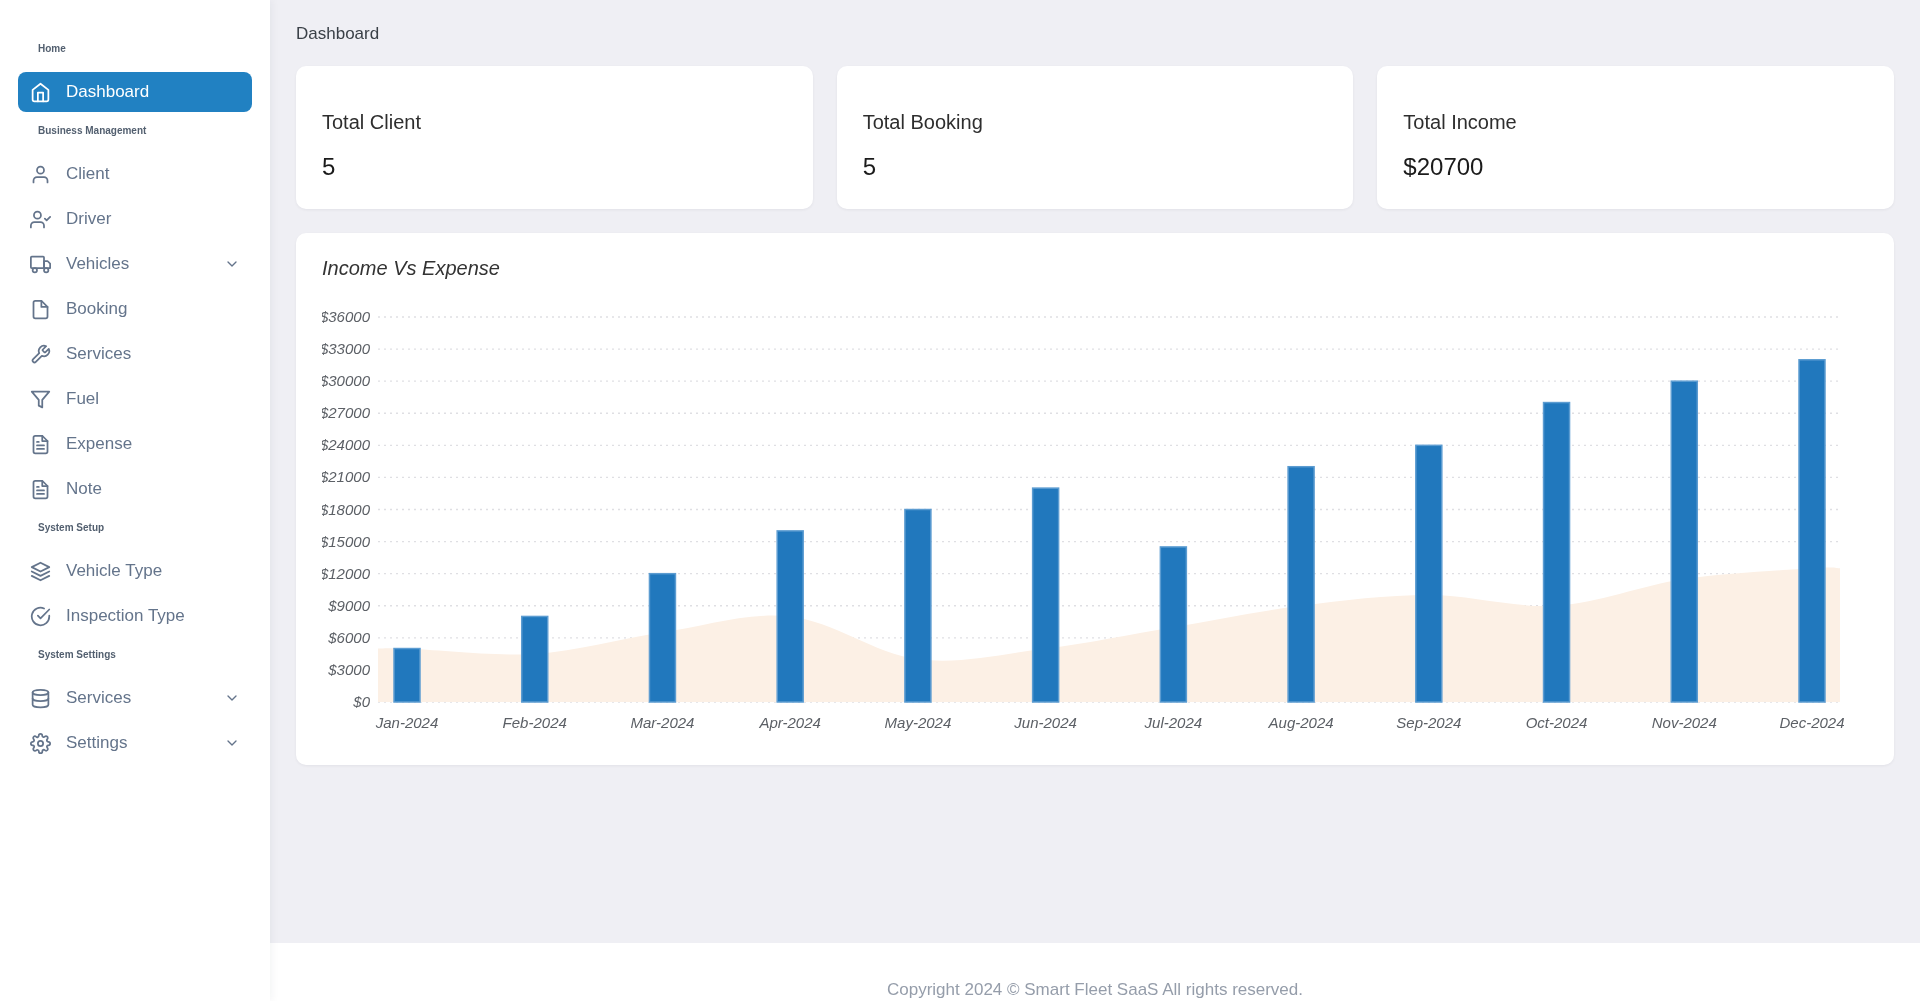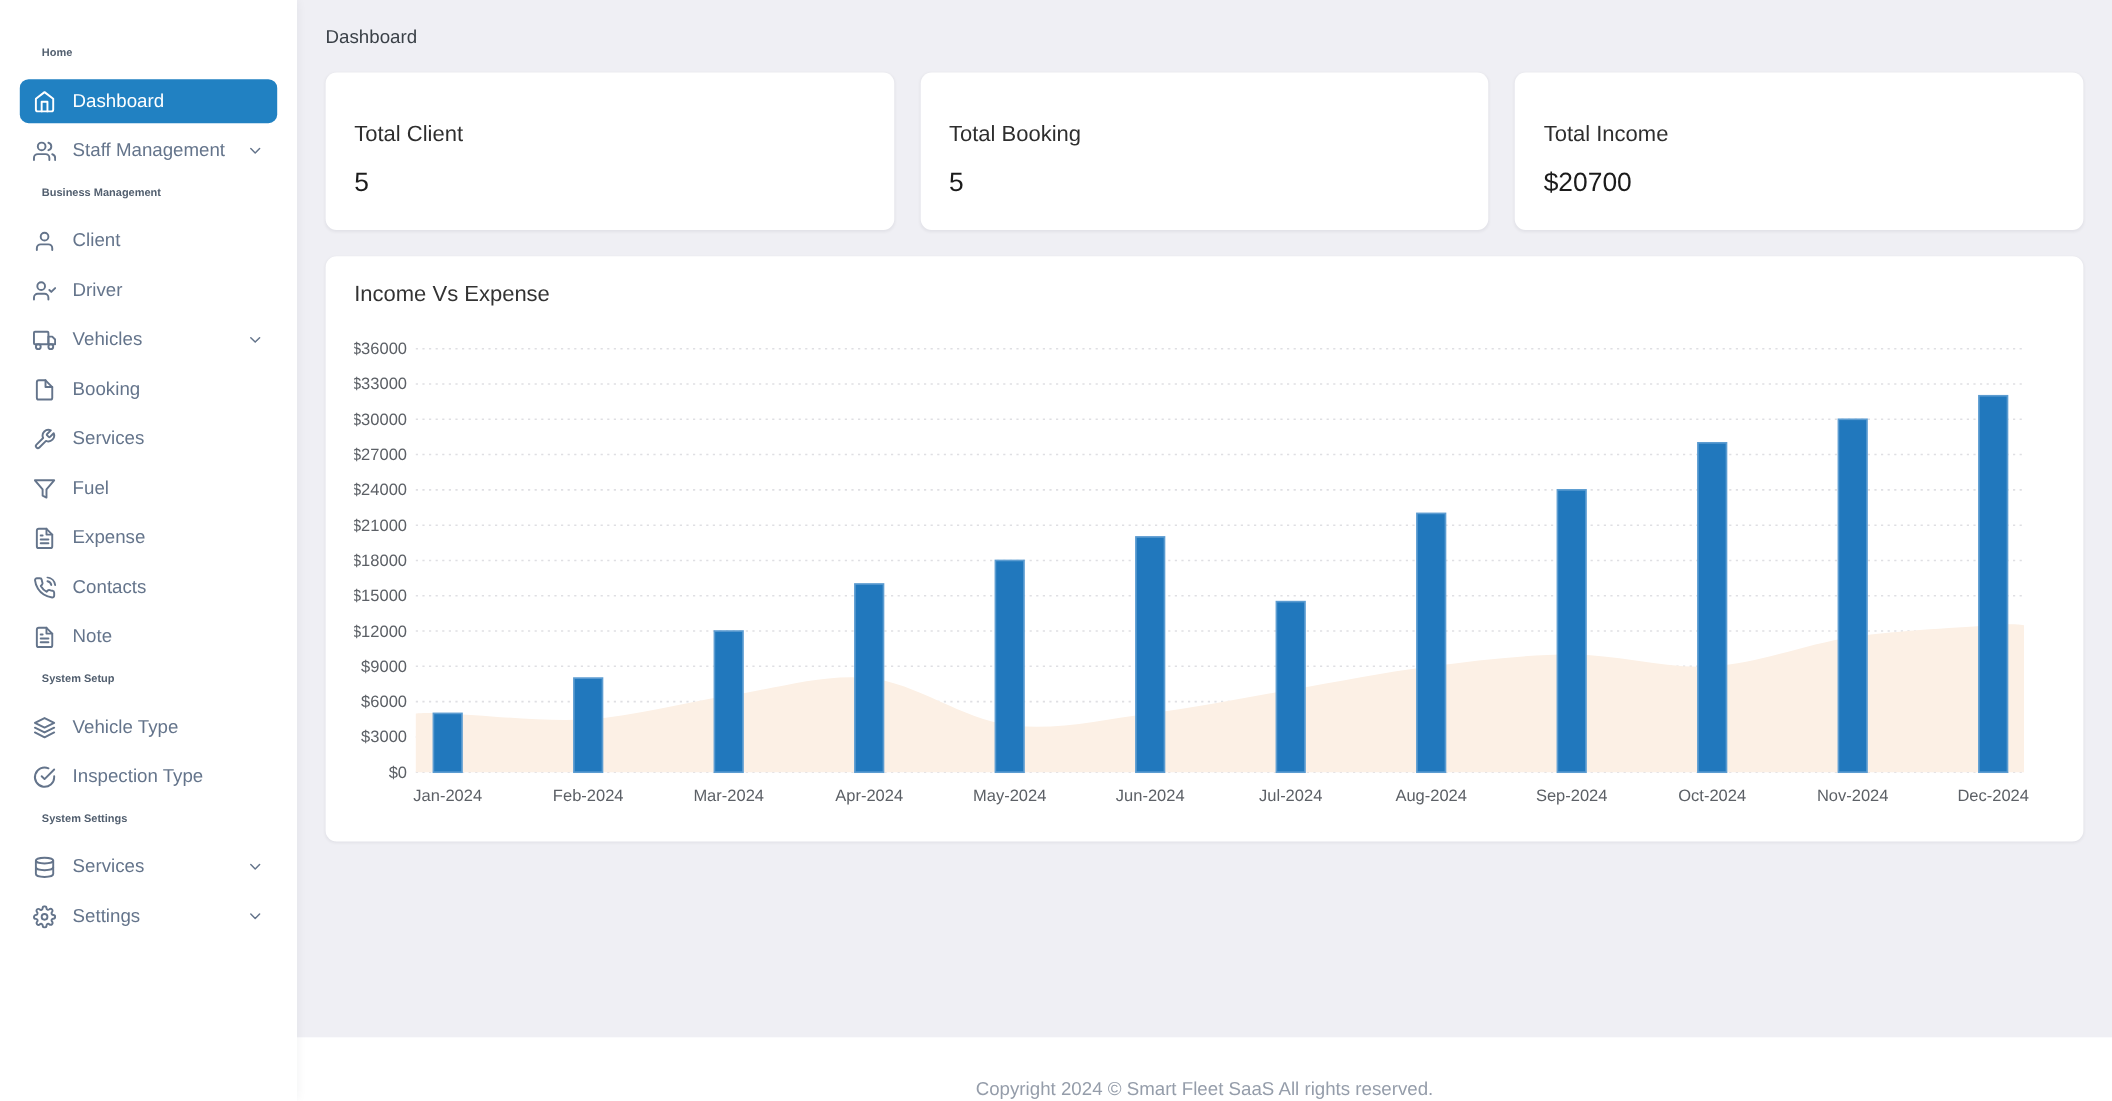--- a/index.html
+++ b/index.html
@@ -38,21 +38,21 @@
   .stat-card {
     flex: 1; height: 143px; background: #ffffff; border-radius: 10px;
     box-shadow: 0 1px 3px rgba(15,23,42,0.06);
     padding: 45px 26px;
   }
   .stat-label { font-size: 20px; color: #2e2e2e; margin-bottom: 19px; }
   .stat-value { font-size: 24px; color: #1b1b1b; }
   .chart-card {
     background: #ffffff; border-radius: 10px;
     box-shadow: 0 1px 3px rgba(15,23,42,0.06);
-    padding: 18px 26px 16px 26px; height: 532px;
+    padding: 18px 26px 16px 26px; height: 532px; font-style: italic;
   }
   .chart-title { font-size: 20px; color: #333333; margin: 6px 0 8px 0; }
   .chart-wrap svg { display: block; }
   
   .footer {
     height: 58px; background: #ffffff;
     display: flex; align-items: center; justify-content: center;
   }
   .footer-text { color: #959daa; font-size: 17px; margin-top: 36px; }
 </style>
@@ -61,32 +61,20 @@
 
 <nav class="sidebar" id="sidebar-nav">
     <div class="section-label">Home</div>
     <div class="nav-item active">
       <span class="ni-icon"><svg class="" viewBox="0 0 24 24" fill="none" stroke="currentColor" stroke-width="2" stroke-linecap="round" stroke-linejoin="round">
           <path d="M3 9l9-7 9 7v11a2 2 0 0 1-2 2H5a2 2 0 0 1-2-2z"></path>
           <polyline points="9 22 9 12 15 12 15 22"></polyline>
         </svg></span>
       <span>Dashboard</span>
     </div>
-    <div class="nav-item">
-      <span class="ni-icon"><svg class="" viewBox="0 0 24 24" fill="none" stroke="currentColor" stroke-width="2" stroke-linecap="round" stroke-linejoin="round">
-          <path d="M17 21v-2a4 4 0 0 0-4-4H5a4 4 0 0 0-4 4v2"></path>
-          <circle cx="9" cy="7" r="4"></circle>
-          <path d="M23 21v-2a4 4 0 0 0-3-3.87"></path>
-          <path d="M16 3.13a4 4 0 0 1 0 7.75"></path>
-        </svg></span>
-      <span>Staff Management</span>
-      <svg class="chev" viewBox="0 0 24 24" fill="none" stroke="currentColor" stroke-width="2" stroke-linecap="round" stroke-linejoin="round">
-        <polyline points="6 9 12 15 18 9"></polyline>
-      </svg>
-    </div>
     <div class="section-label">Business Management</div>
     <div class="nav-item">
       <span class="ni-icon"><svg class="" viewBox="0 0 24 24" fill="none" stroke="currentColor" stroke-width="2" stroke-linecap="round" stroke-linejoin="round">
           <path d="M20 21v-2a4 4 0 0 0-4-4H8a4 4 0 0 0-4 4v2"></path>
           <circle cx="12" cy="7" r="4"></circle>
         </svg></span>
       <span>Client</span>
     </div>
     <div class="nav-item">
       <span class="ni-icon"><svg class="" viewBox="0 0 24 24" fill="none" stroke="currentColor" stroke-width="2" stroke-linecap="round" stroke-linejoin="round">
@@ -129,28 +117,20 @@
     </div>
     <div class="nav-item">
       <span class="ni-icon"><svg class="" viewBox="0 0 24 24" fill="none" stroke="currentColor" stroke-width="2" stroke-linecap="round" stroke-linejoin="round">
           <path d="M14 2H6a2 2 0 0 0-2 2v16a2 2 0 0 0 2 2h12a2 2 0 0 0 2-2V8z"></path>
           <polyline points="14 2 14 8 20 8"></polyline>
           <line x1="16" y1="13" x2="8" y2="13"></line>
           <line x1="16" y1="17" x2="8" y2="17"></line>
           <polyline points="10 9 9 9 8 9"></polyline>
         </svg></span>
       <span>Expense</span>
-    </div>
-    <div class="nav-item">
-      <span class="ni-icon"><svg class="" viewBox="0 0 24 24" fill="none" stroke="currentColor" stroke-width="2" stroke-linecap="round" stroke-linejoin="round">
-          <path d="M15.05 5A5 5 0 0 1 19 8.95"></path>
-          <path d="M15.05 1A9 9 0 0 1 23 8.94"></path>
-          <path d="M22 16.92v3a2 2 0 0 1-2.18 2 19.79 19.79 0 0 1-8.63-3.07 19.5 19.5 0 0 1-6-6 19.79 19.79 0 0 1-3.07-8.67A2 2 0 0 1 4.11 2h3a2 2 0 0 1 2 1.72 12.84 12.84 0 0 0 .7 2.81 2 2 0 0 1-.45 2.11L8.09 9.91a16 16 0 0 0 6 6l1.27-1.27a2 2 0 0 1 2.11-.45 12.84 12.84 0 0 0 2.81.7A2 2 0 0 1 22 16.92z"></path>
-        </svg></span>
-      <span>Contacts</span>
     </div>
     <div class="nav-item">
       <span class="ni-icon"><svg class="" viewBox="0 0 24 24" fill="none" stroke="currentColor" stroke-width="2" stroke-linecap="round" stroke-linejoin="round">
           <path d="M14 2H6a2 2 0 0 0-2 2v16a2 2 0 0 0 2 2h12a2 2 0 0 0 2-2V8z"></path>
           <polyline points="14 2 14 8 20 8"></polyline>
           <line x1="16" y1="13" x2="8" y2="13"></line>
           <line x1="16" y1="17" x2="8" y2="17"></line>
           <polyline points="10 9 9 9 8 9"></polyline>
         </svg></span>
       <span>Note</span>

